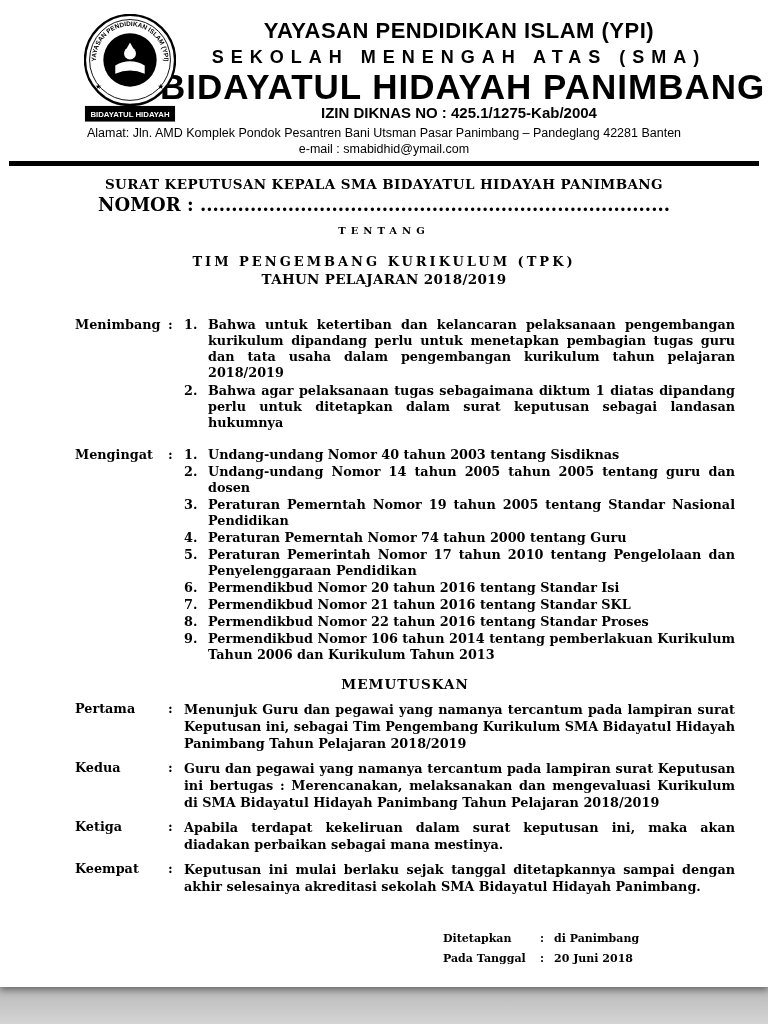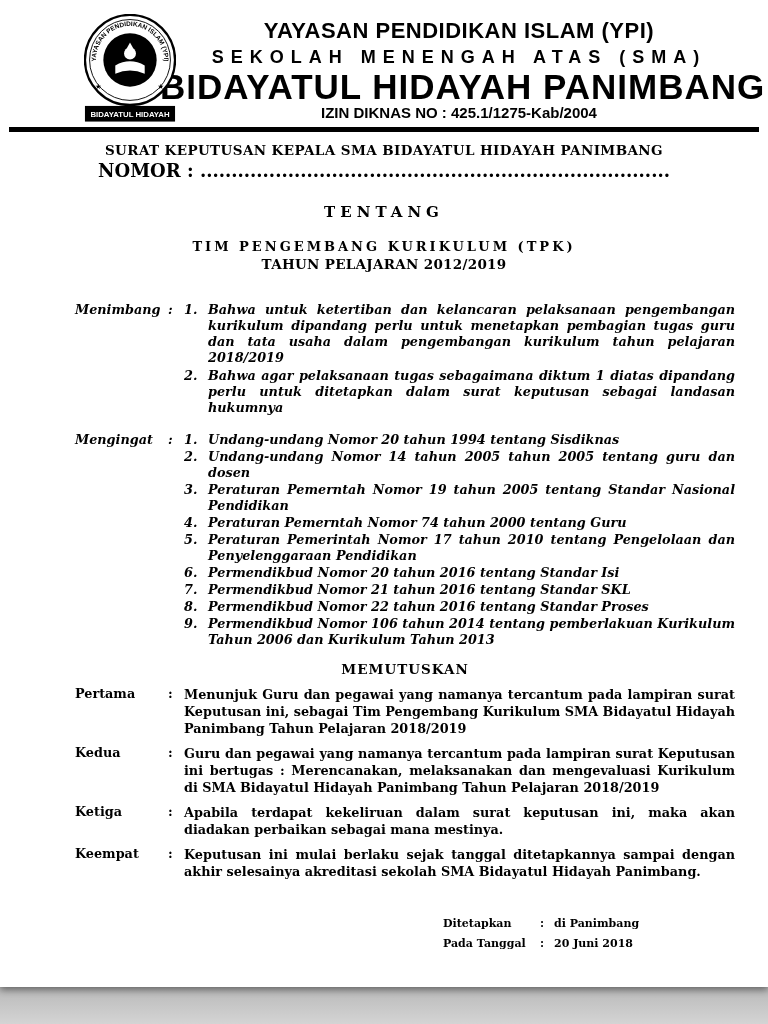--- a/index.html
+++ b/index.html
@@ -25,27 +25,27 @@
   .lh-license { font-size:15px; font-weight:bold; line-height:21px; }
   .lh-bottom  { text-align:center; font-family:"Liberation Sans", sans-serif; margin-top:2px; }
   .lh-address { font-size:12.5px; line-height:16px; }
   .lh-email   { font-size:12.5px; line-height:16px; }
   .rule { margin:4px 9px 0 9px; border-top:5px solid #000; }
 
   
   .title-block { text-align:center; margin-top:10px; font-weight:bold; }
   .sk-heading { font-size:13.5px; letter-spacing:0.4px; }
   .sk-nomor   { font-size:18px; margin-top:2px; }
-  .tentang    { font-size:15px; letter-spacing:5px; margin-top:22px; }
+  .tentang    { font-size:10px; letter-spacing:5px; margin-top:10px; }
   .subject1, .subject2 { font-size:13px; letter-spacing:3px; margin-top:18px; }
   .subject3   { font-size:13.5px; margin-top:2px; letter-spacing:0.3px; }
 
   
   .main { margin:30px 33px 0 75px; font-size:12.8px; font-weight:bold; }
-  .clause { display:grid; grid-template-columns:93px 16px 1fr; align-items:start;font-style:italic; }
+  .clause { display:grid; grid-template-columns:93px 16px 1fr; align-items:start; }
   .clause + .clause { margin-top:14px; }
   .clause-label { line-height:16px; }
   .clause-colon { line-height:16px; }
   ol.num { list-style:none; counter-reset:item; }
   ol.num li {
     display:grid; grid-template-columns:24px 1fr;
     counter-increment:item; text-align:justify; line-height:16px; margin-bottom:1px;
   }
   ol.num li::before { content:counter(item) "."; }
   ol.num.loose li { line-height:16px; margin-bottom:2px; }
@@ -85,32 +85,36 @@
         <rect x="1" y="100" width="98" height="17" fill="#000000"></rect>
         <text x="50" y="112" fill="#ffffff" font-size="8.5" font-weight="bold" text-anchor="middle" font-family="Liberation Sans, sans-serif">BIDAYATUL HIDAYAH</text>
       </svg>
     </div>
     <div class="lh-top">
       <div class="lh-org">YAYASAN PENDIDIKAN ISLAM (YPI)</div>
       <div class="lh-level">SEKOLAH MENENGAH ATAS (SMA)</div>
       <div class="lh-name">BIDAYATUL HIDAYAH PANIMBANG</div>
       <div class="lh-license">IZIN DIKNAS NO : 425.1/1275-Kab/2004</div>
     </div>
+    <div class="lh-bottom">
+      <div class="lh-address">Alamat: Jln. AMD Komplek Pondok Pesantren Bani Utsman Pasar Panimbang – Pandeglang 42281 Banten</div>
+      <div class="lh-email">e-mail : smabidhid@ymail.com</div>
+    </div>
   </header>
   <div class="rule"></div>
 
   <section class="title-block">
     <div class="sk-heading">SURAT KEPUTUSAN KEPALA SMA BIDAYATUL HIDAYAH PANIMBANG</div>
     <div class="sk-nomor">
       <span>NOMOR :</span>
       <span>...........................................................................</span>
     </div>
     <div class="tentang">TENTANG</div>
     <div class="subject1">TIM PENGEMBANG KURIKULUM (TPK)</div>
-    <div class="subject3">TAHUN PELAJARAN 2012/2019</div>
+    <div class="subject3">TAHUN PELAJARAN 2018/2019</div>
   </section>
 
   <section class="main">
 
     <div class="clause">
       <div class="clause-label">Menimbang</div>
       <div class="clause-colon">:</div>
       <ol class="num loose">
         <li>
             <span>Bahwa untuk ketertiban dan kelancaran pelaksanaan pengembangan kurikulum dipandang perlu untuk menetapkan pembagian tugas guru  dan tata usaha dalam pengembangan kurikulum tahun pelajaran 2018/2019</span>
@@ -119,21 +123,21 @@
             <span>Bahwa agar pelaksanaan tugas sebagaimana diktum 1 diatas dipandang perlu untuk ditetapkan dalam surat keputusan sebagai landasan hukumnya</span>
           </li>
       </ol>
     </div>
 
     <div class="clause">
       <div class="clause-label">Mengingat</div>
       <div class="clause-colon">:</div>
       <ol class="num">
         <li>
-            <span>Undang-undang Nomor 20 tahun 1994 tentang Sisdiknas</span>
+            <span>Undang-undang Nomor 40 tahun 2003 tentang Sisdiknas</span>
           </li>
         <li>
             <span>Undang-undang Nomor 14 tahun 2005 tahun 2005 tentang guru dan dosen</span>
           </li>
         <li>
             <span>Peraturan Pemerntah Nomor 19 tahun 2005 tentang Standar Nasional Pendidikan</span>
           </li>
         <li>
             <span>Peraturan Pemerntah Nomor 74 tahun 2000 tentang Guru</span>
           </li>

